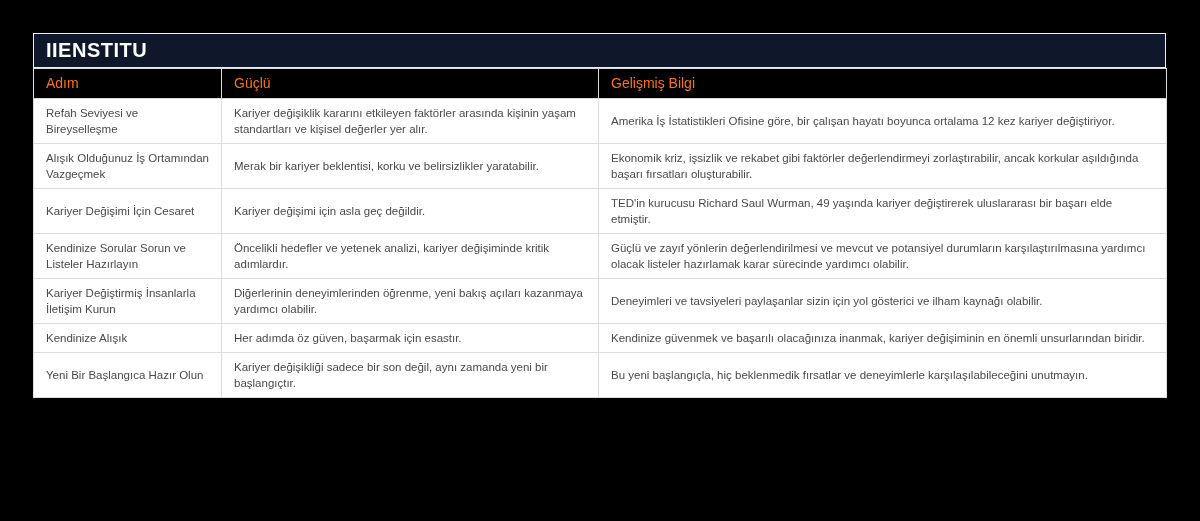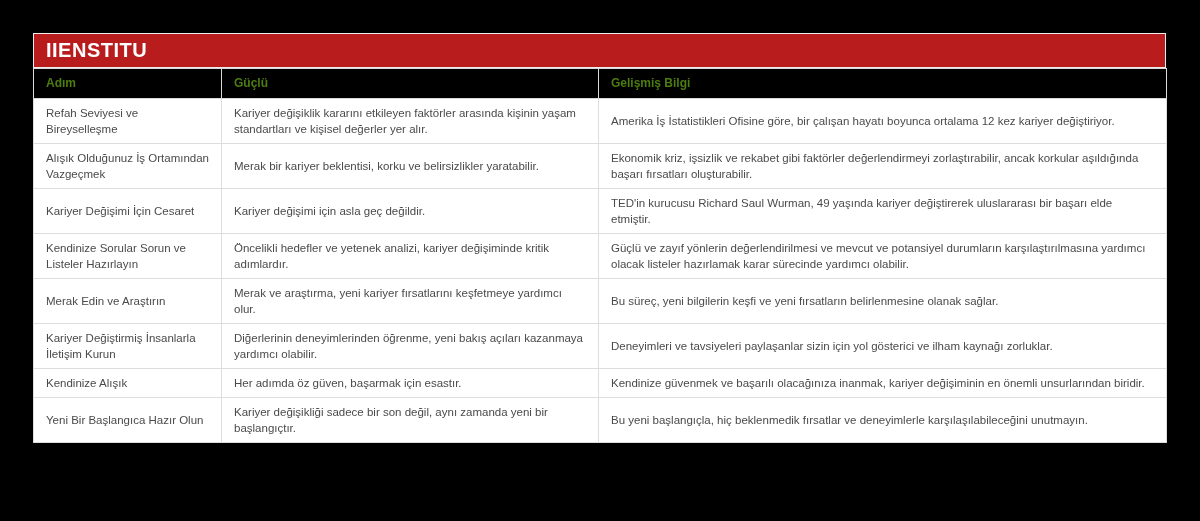--- a/index.html
+++ b/index.html
@@ -8,39 +8,39 @@
     background: #000000;
     font-family: "Liberation Sans", "DejaVu Sans", sans-serif;
     overflow: hidden;
   }
   .panel {
     position: absolute;
     left: 33px; top: 33px;
     width: 1133px;
   }
   .titlebar {
-    background: #b91c1c;
+    background: #0f172a;
     border: 1px solid #ededed;
     color: #ffffff;
     font-size: 20px;
     font-weight: bold;
     letter-spacing: 0.5px;
     padding: 5px 12px 6px 12px;
     line-height: 22px;
   }
   table.steps {
     width: 100%;
     border-collapse: collapse;
     table-layout: fixed;
   }
   table.steps th {
     background: #000000;
-    color: #4d7c0f;
-    font-size: 12px;
-    font-weight: bold;
+    color: #f97316;
+    font-size: 14px;
+    font-weight: normal;
     text-align: left;
     padding: 7px 12px;
     line-height: 15px;
     border: 1px solid #d9d9d9;
   }
   table.steps td {
     background: #ffffff;
     color: #4a4a4a;
     font-size: 11.5px;
     line-height: 16px;
@@ -89,28 +89,23 @@
         <td>Kariyer Değişimi İçin Cesaret</td>
         <td>Kariyer değişimi için asla geç değildir.</td>
         <td>TED'in kurucusu Richard Saul Wurman, 49 yaşında kariyer değiştirerek uluslararası bir başarı elde etmiştir.</td>
       </tr>
       <tr>
         <td>Kendinize Sorular Sorun ve Listeler Hazırlayın</td>
         <td>Öncelikli hedefler ve yetenek analizi, kariyer değişiminde kritik adımlardır.</td>
         <td>Güçlü ve zayıf yönlerin değerlendirilmesi ve mevcut ve potansiyel durumların karşılaştırılmasına yardımcı olacak listeler hazırlamak karar sürecinde yardımcı olabilir.</td>
       </tr>
       <tr>
-        <td>Merak Edin ve Araştırın</td>
-        <td>Merak ve araştırma, yeni kariyer fırsatlarını keşfetmeye yardımcı olur.</td>
-        <td>Bu süreç, yeni bilgilerin keşfi ve yeni fırsatların belirlenmesine olanak sağlar.</td>
-      </tr>
-      <tr>
         <td>Kariyer Değiştirmiş İnsanlarla İletişim Kurun</td>
         <td>Diğerlerinin deneyimlerinden öğrenme, yeni bakış açıları kazanmaya yardımcı olabilir.</td>
-        <td>Deneyimleri ve tavsiyeleri paylaşanlar sizin için yol gösterici ve ilham kaynağı zorluklar.</td>
+        <td>Deneyimleri ve tavsiyeleri paylaşanlar sizin için yol gösterici ve ilham kaynağı olabilir.</td>
       </tr>
       <tr>
         <td>Kendinize Alışık</td>
         <td>Her adımda öz güven, başarmak için esastır.</td>
         <td>Kendinize güvenmek ve başarılı olacağınıza inanmak, kariyer değişiminin en önemli unsurlarından biridir.</td>
       </tr>
       <tr>
         <td>Yeni Bir Başlangıca Hazır Olun</td>
         <td>Kariyer değişikliği sadece bir son değil, aynı zamanda yeni bir başlangıçtır.</td>
         <td>Bu yeni başlangıçla, hiç beklenmedik fırsatlar ve deneyimlerle karşılaşılabileceğini unutmayın.</td>

